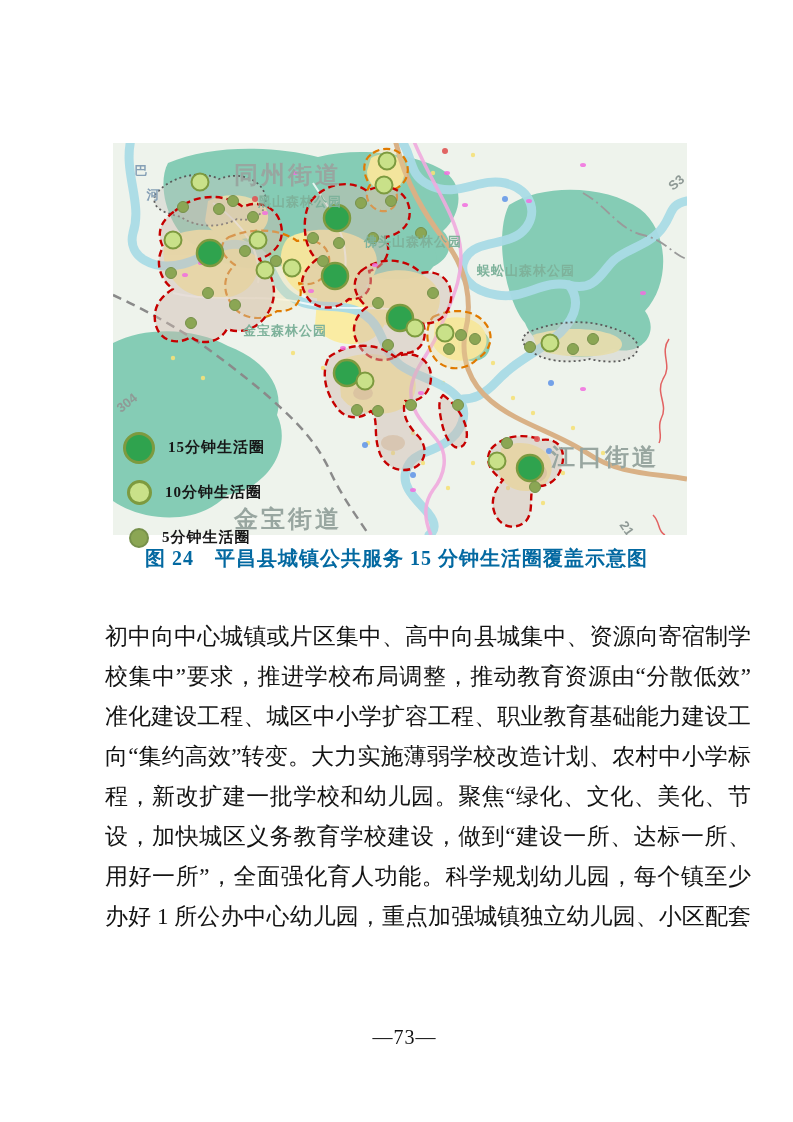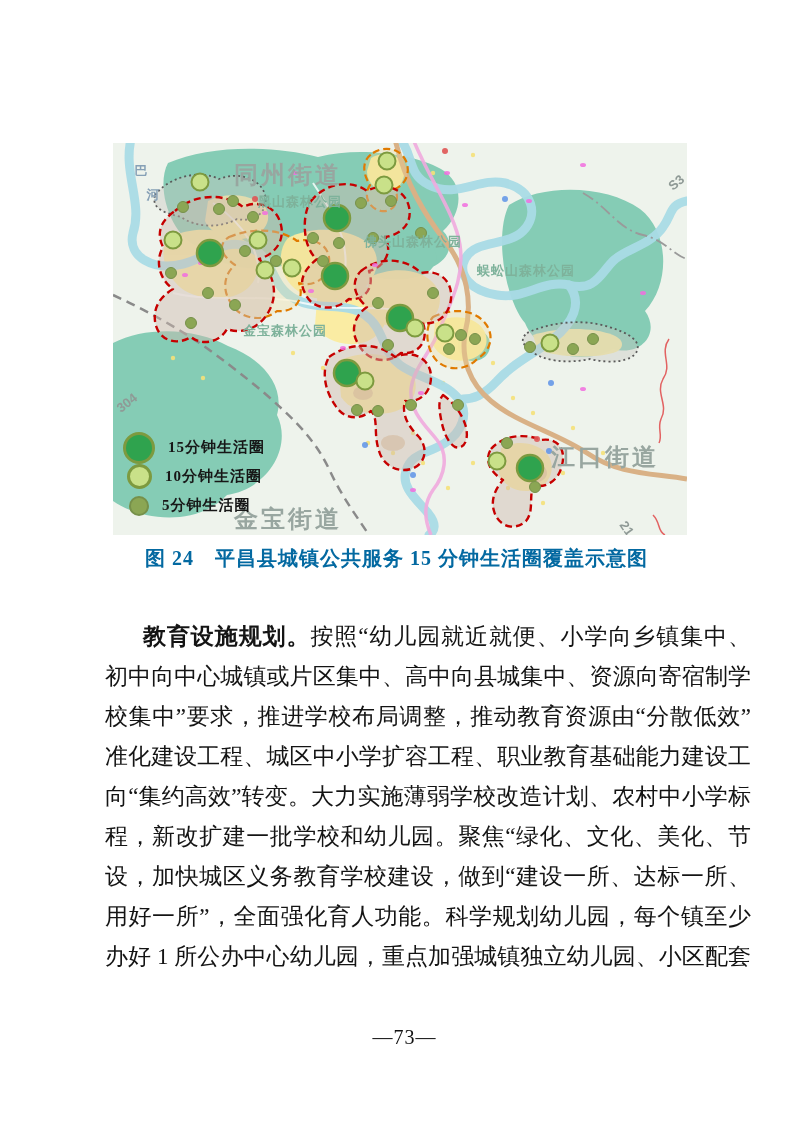--- a/index.html
+++ b/index.html
@@ -16,21 +16,21 @@
   .zdot{fill:rgba(200,200,192,0.42);stroke:#5a5a5a;stroke-width:1.8;stroke-dasharray:2 3;stroke-linejoin:round;}
   .c15{fill:#2fa34e;stroke:#7d9a3f;stroke-width:2.5;}
   .c10{fill:#c9e189;stroke:#7d9a3f;stroke-width:2;}
   .c5{fill:#8ba654;stroke:#76904a;stroke-width:1;}
   .lbl-street{font-size:24px;fill:#98a6a0;font-weight:600;letter-spacing:3px;font-family:"Liberation Sans","DejaVu Sans",sans-serif;}
   .lbl-park{font-size:13px;fill:#7eb29b;font-weight:600;letter-spacing:1px;font-family:"Liberation Sans","DejaVu Sans",sans-serif;}
   .lbl-river{font-size:13px;fill:#86a0b6;font-weight:600;font-family:"Liberation Sans","DejaVu Sans",sans-serif;}
   .lbl-road{font-size:13px;fill:#8f9a96;font-weight:600;font-family:"Liberation Sans","DejaVu Sans",sans-serif;}
 
   
-  .map-legend{position:absolute;left:10px;top:290px;display:flex;flex-direction:column;gap:0;}
+  .map-legend{position:absolute;left:10px;top:290px;display:flex;flex-direction:column;gap:16px;}
   .legend-row{display:flex;align-items:center;gap:13px;height:29px;}
   .legend-dot{border-radius:50%;flex:0 0 auto;box-sizing:content-box;}
   .dot-c15{width:26px;height:26px;background:#2fa34e;border:3px solid #7d9a3f;}
   .dot-c10{width:19px;height:19px;background:#c9e189;border:3px solid #7d9a3f;margin-left:4px;}
   .dot-c5{width:16px;height:16px;background:#8ba654;border:2px solid #76904a;margin-left:6px;}
   .legend-label{font-size:15px;font-weight:700;color:#171717;letter-spacing:1px;}
 
   .fig-caption{position:absolute;top:545px;left:0;width:793px;text-align:center;
     font-size:20px;font-weight:700;color:#0369a1;letter-spacing:1px;}
 
@@ -248,21 +248,20 @@
       <div class="legend-row">
         <span class="legend-dot dot-c5"></span>
         <span class="legend-label">5分钟生活圈</span>
       </div>
     </div>
 </div>
 
 <div class="fig-caption">图 24　平昌县城镇公共服务 15 分钟生活圈覆盖示意图</div>
 
 <div class="para" id="para">
-    <div class="para-line first"><span class="lead">教育设施规划。</span>按照“幼儿园就近就便、小学向乡镇集中、</div>
     <div class="para-line">初中向中心城镇或片区集中、高中向县城集中、资源向寄宿制学</div>
     <div class="para-line">校集中”要求，推进学校布局调整，推动教育资源由“分散低效”</div>
     <div class="para-line">准化建设工程、城区中小学扩容工程、职业教育基础能力建设工</div>
     <div class="para-line">向“集约高效”转变。大力实施薄弱学校改造计划、农村中小学标</div>
     <div class="para-line">程，新改扩建一批学校和幼儿园。聚焦“绿化、文化、美化、节</div>
     <div class="para-line">设，加快城区义务教育学校建设，做到“建设一所、达标一所、</div>
     <div class="para-line">用好一所”，全面强化育人功能。科学规划幼儿园，每个镇至少</div>
     <div class="para-line">办好 1 所公办中心幼儿园，重点加强城镇独立幼儿园、小区配套</div>
   </div>
 

